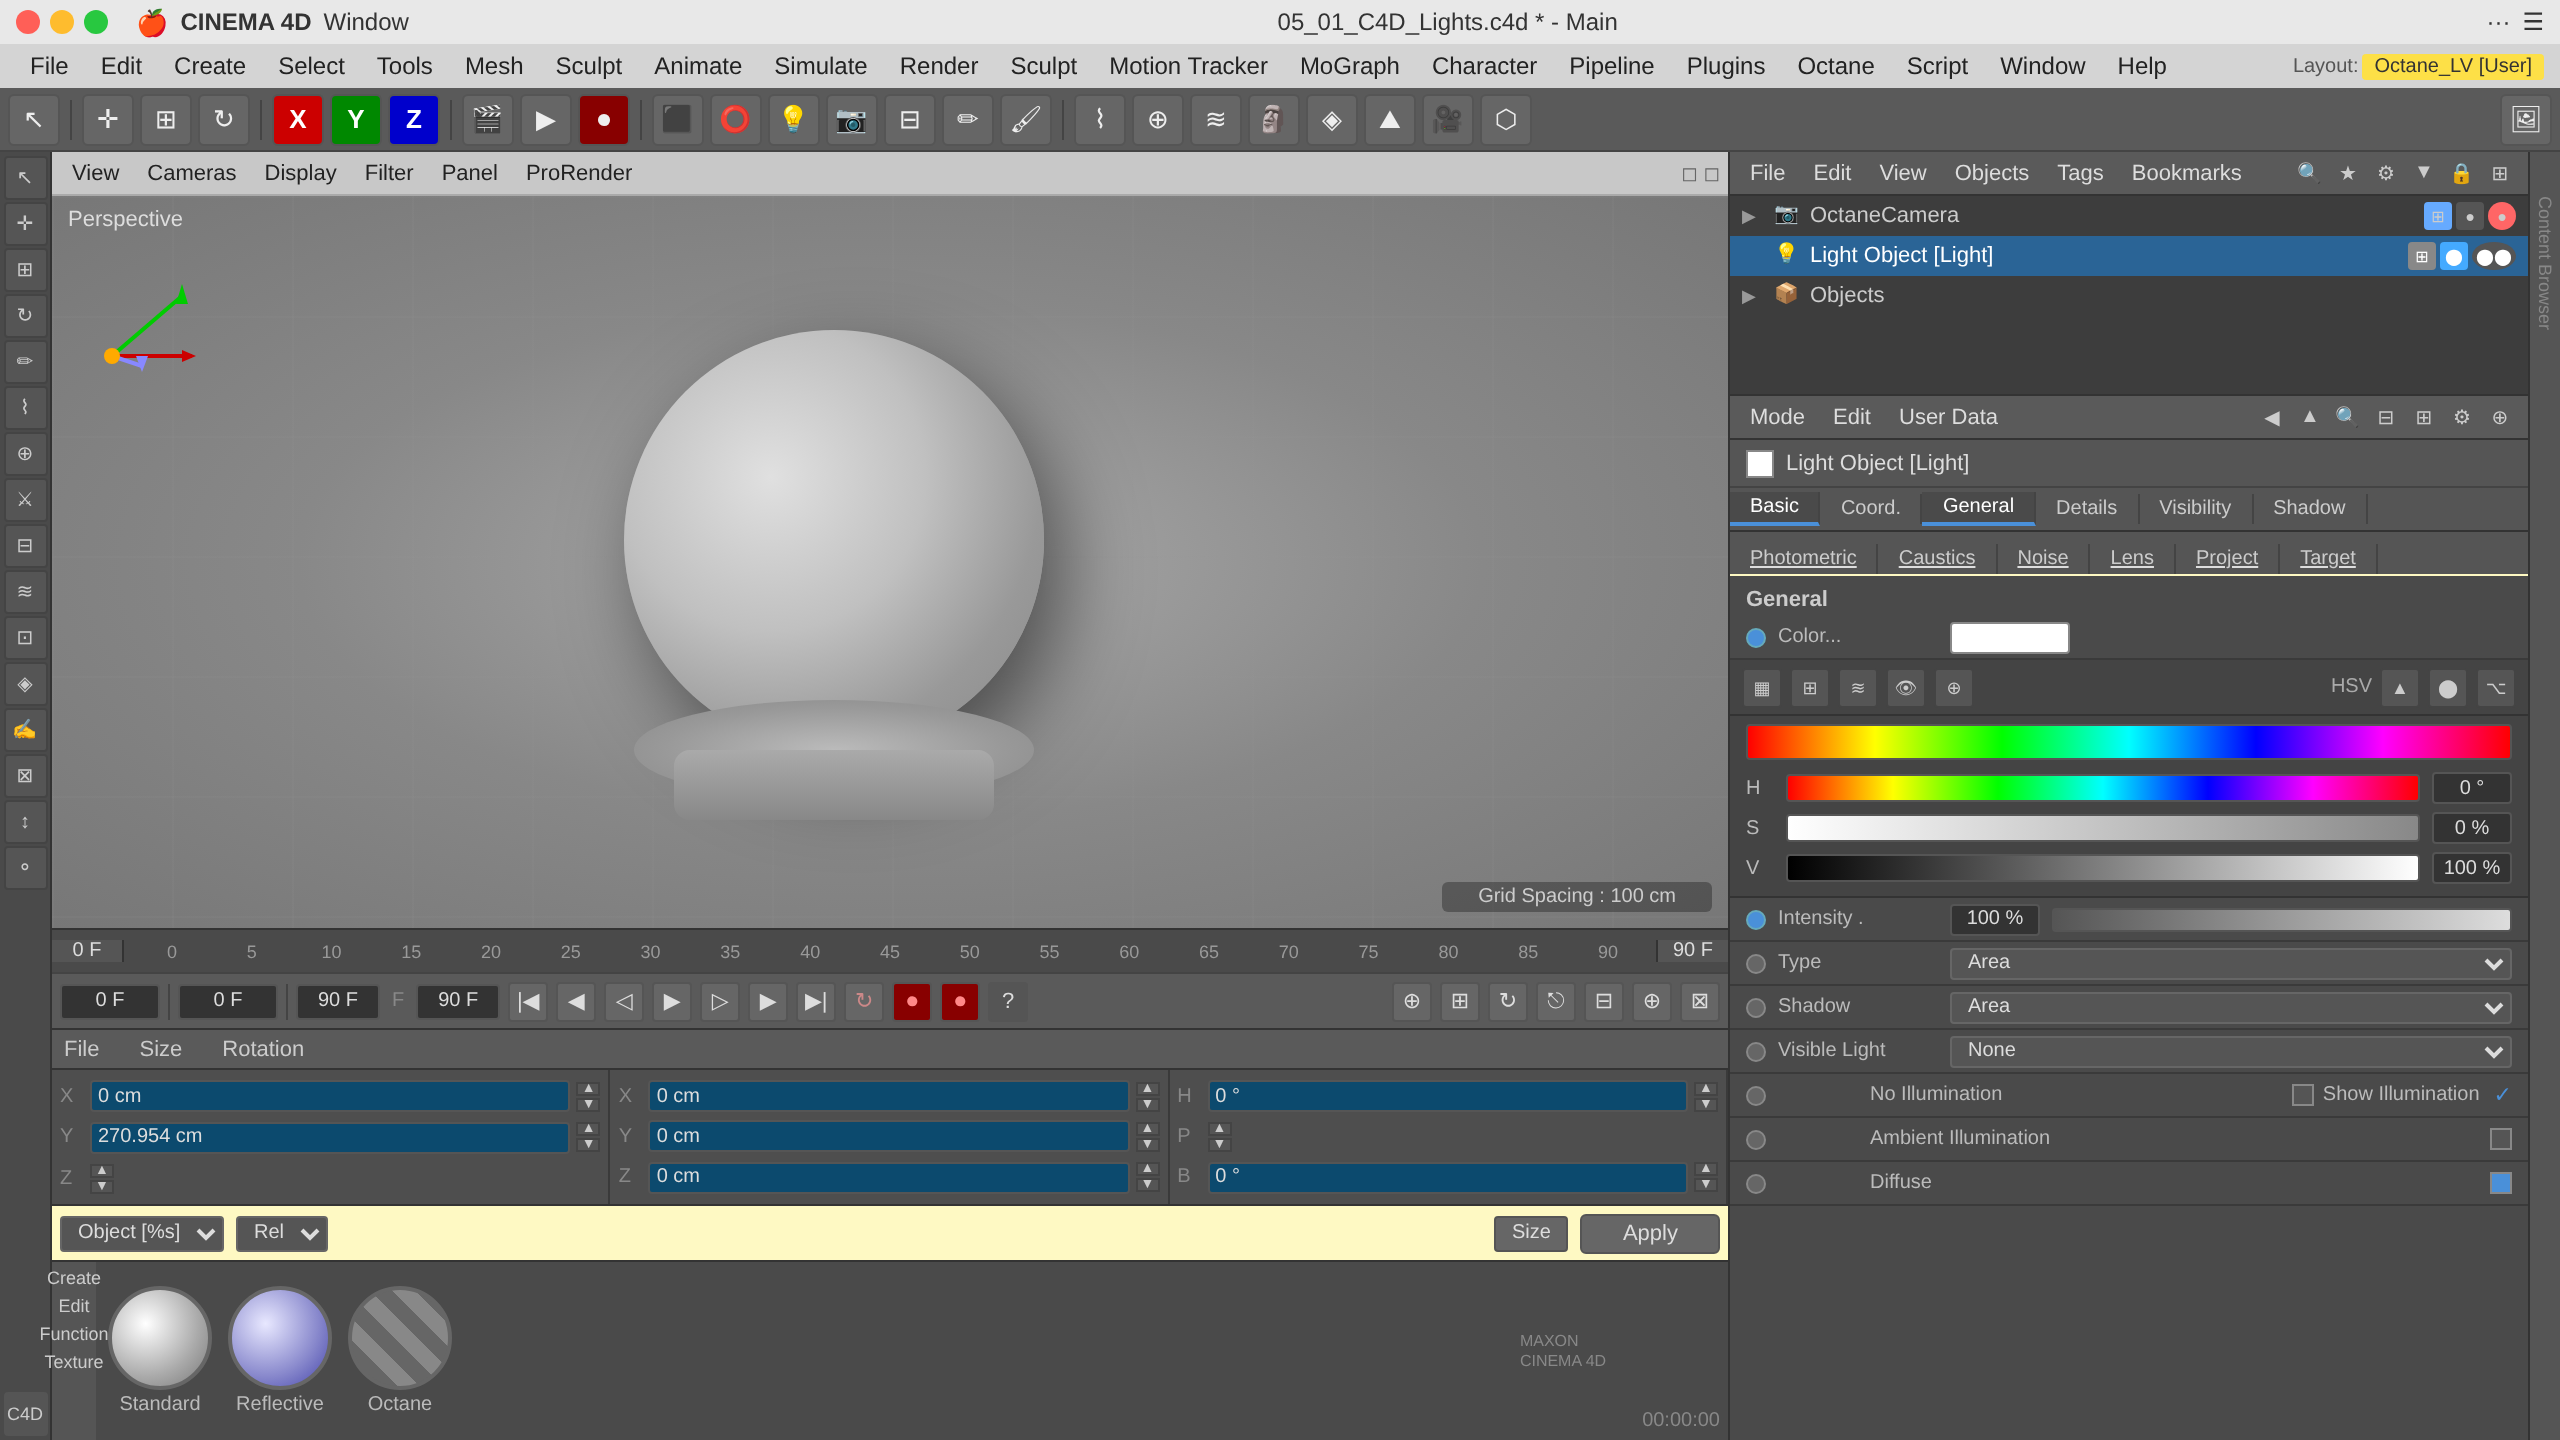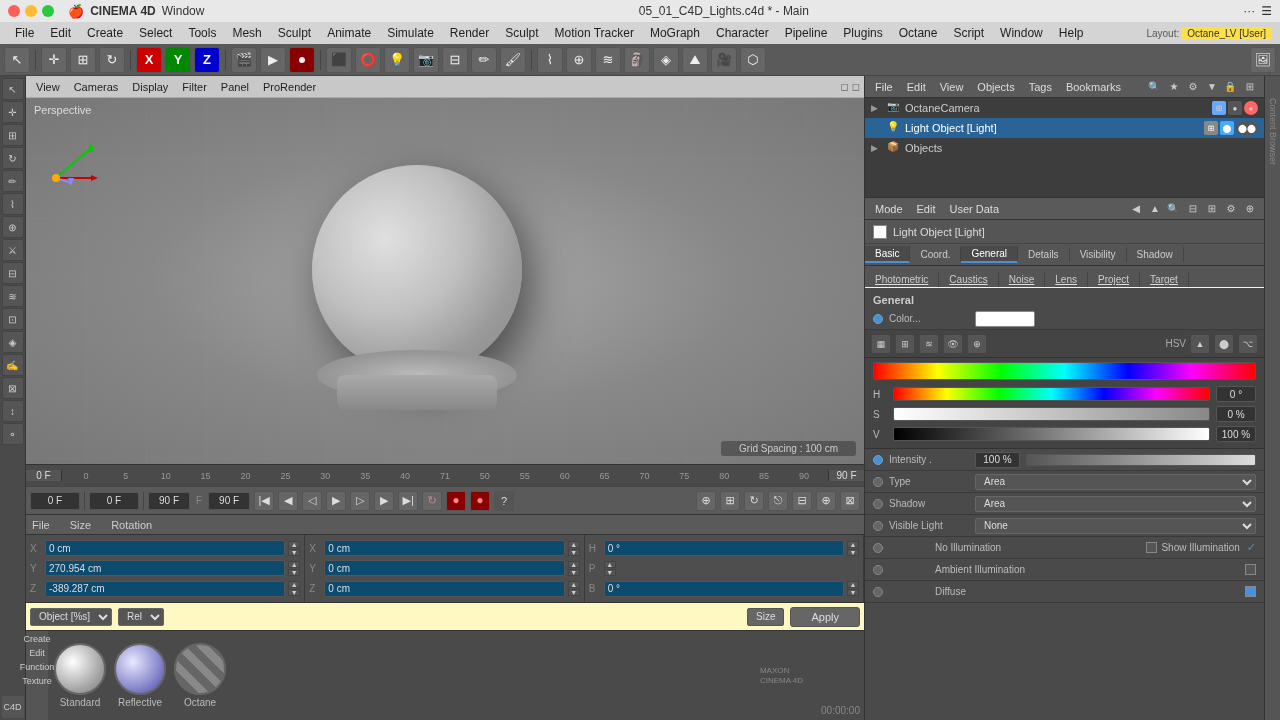--- a/index.html
+++ b/index.html
@@ -892,21 +892,21 @@
       <div class="timeline-numbers">
         <span class="timeline-tick">0</span>
         <span class="timeline-tick">5</span>
         <span class="timeline-tick">10</span>
         <span class="timeline-tick">15</span>
         <span class="timeline-tick">20</span>
         <span class="timeline-tick">25</span>
         <span class="timeline-tick">30</span>
         <span class="timeline-tick">35</span>
         <span class="timeline-tick">40</span>
-        <span class="timeline-tick">71</span>
+        <span class="timeline-tick">45</span>
         <span class="timeline-tick">50</span>
         <span class="timeline-tick">55</span>
         <span class="timeline-tick">60</span>
         <span class="timeline-tick">65</span>
         <span class="timeline-tick">70</span>
         <span class="timeline-tick">75</span>
         <span class="timeline-tick">80</span>
         <span class="timeline-tick">85</span>
         <span class="timeline-tick">90</span>
       </div>
@@ -962,21 +962,20 @@
           <div class="psr-row">
             <span class="psr-lbl">Y</span>
             <input class="psr-val" value="270.954 cm" style="">
             <div class="psr-arrows">
               <div class="psr-arrow">▲</div>
               <div class="psr-arrow">▼</div>
             </div>
           </div>
           <div class="psr-row">
             <span class="psr-lbl">Z</span>
-            <input class="psr-val" value="-389.287 cm" style="">
             <div class="psr-arrows">
               <div class="psr-arrow">▲</div>
               <div class="psr-arrow">▼</div>
             </div>
           </div>
         </div>
 
         <div class="psr-col">
           <div class="psr-row">
             <span class="psr-lbl">X</span>

